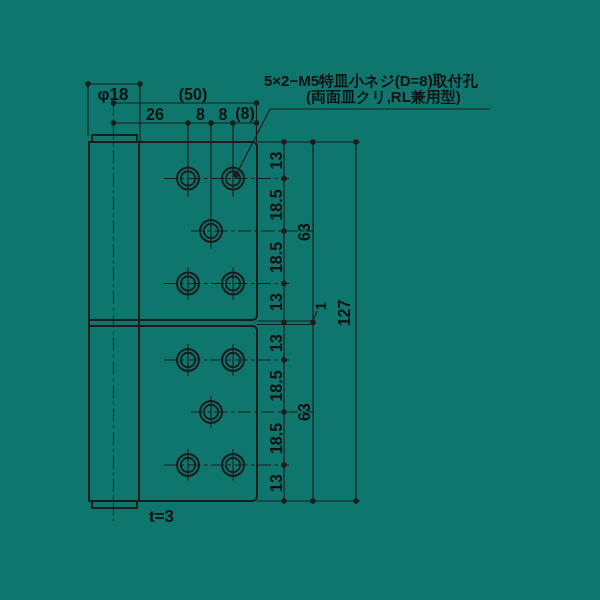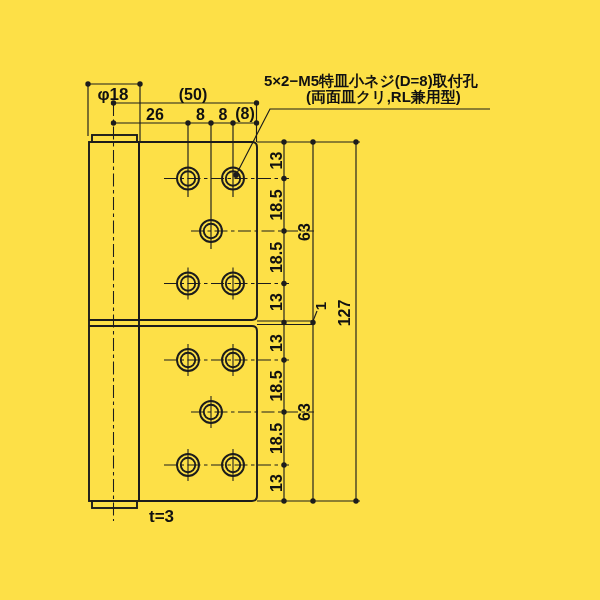--- a/index.html
+++ b/index.html
@@ -1,16 +1,16 @@
 <!DOCTYPE html>
 <html><head>
 <meta charset="utf-8">
 <style>
   html,body{margin:0;padding:0;background:#ffffff;}
-  #stage{position:relative;width:600px;height:600px;background:#fde047;overflow:hidden;}
+  #stage{position:relative;width:600px;height:600px;background:#0f766e;overflow:hidden;}
   svg{display:block;}
   .obj{fill:none;stroke:#1c1c1c;stroke-width:1.9;}
   .dim{fill:none;stroke:#1c1c1c;stroke-width:1.15;}
   .cl{fill:none;stroke:#1c1c1c;stroke-width:1.05;stroke-dasharray:13 3.5 3.5 3.5;}
   .tick{fill:none;stroke:#1c1c1c;stroke-width:1.05;}
   .dot{fill:#1c1c1c;stroke:none;}
   text{font-family:"Liberation Sans","DejaVu Sans",sans-serif;font-weight:700;fill:#111;}
   .t16{font-size:16px;}
   .t17{font-size:17px;}
   .t15{font-size:15px;}

